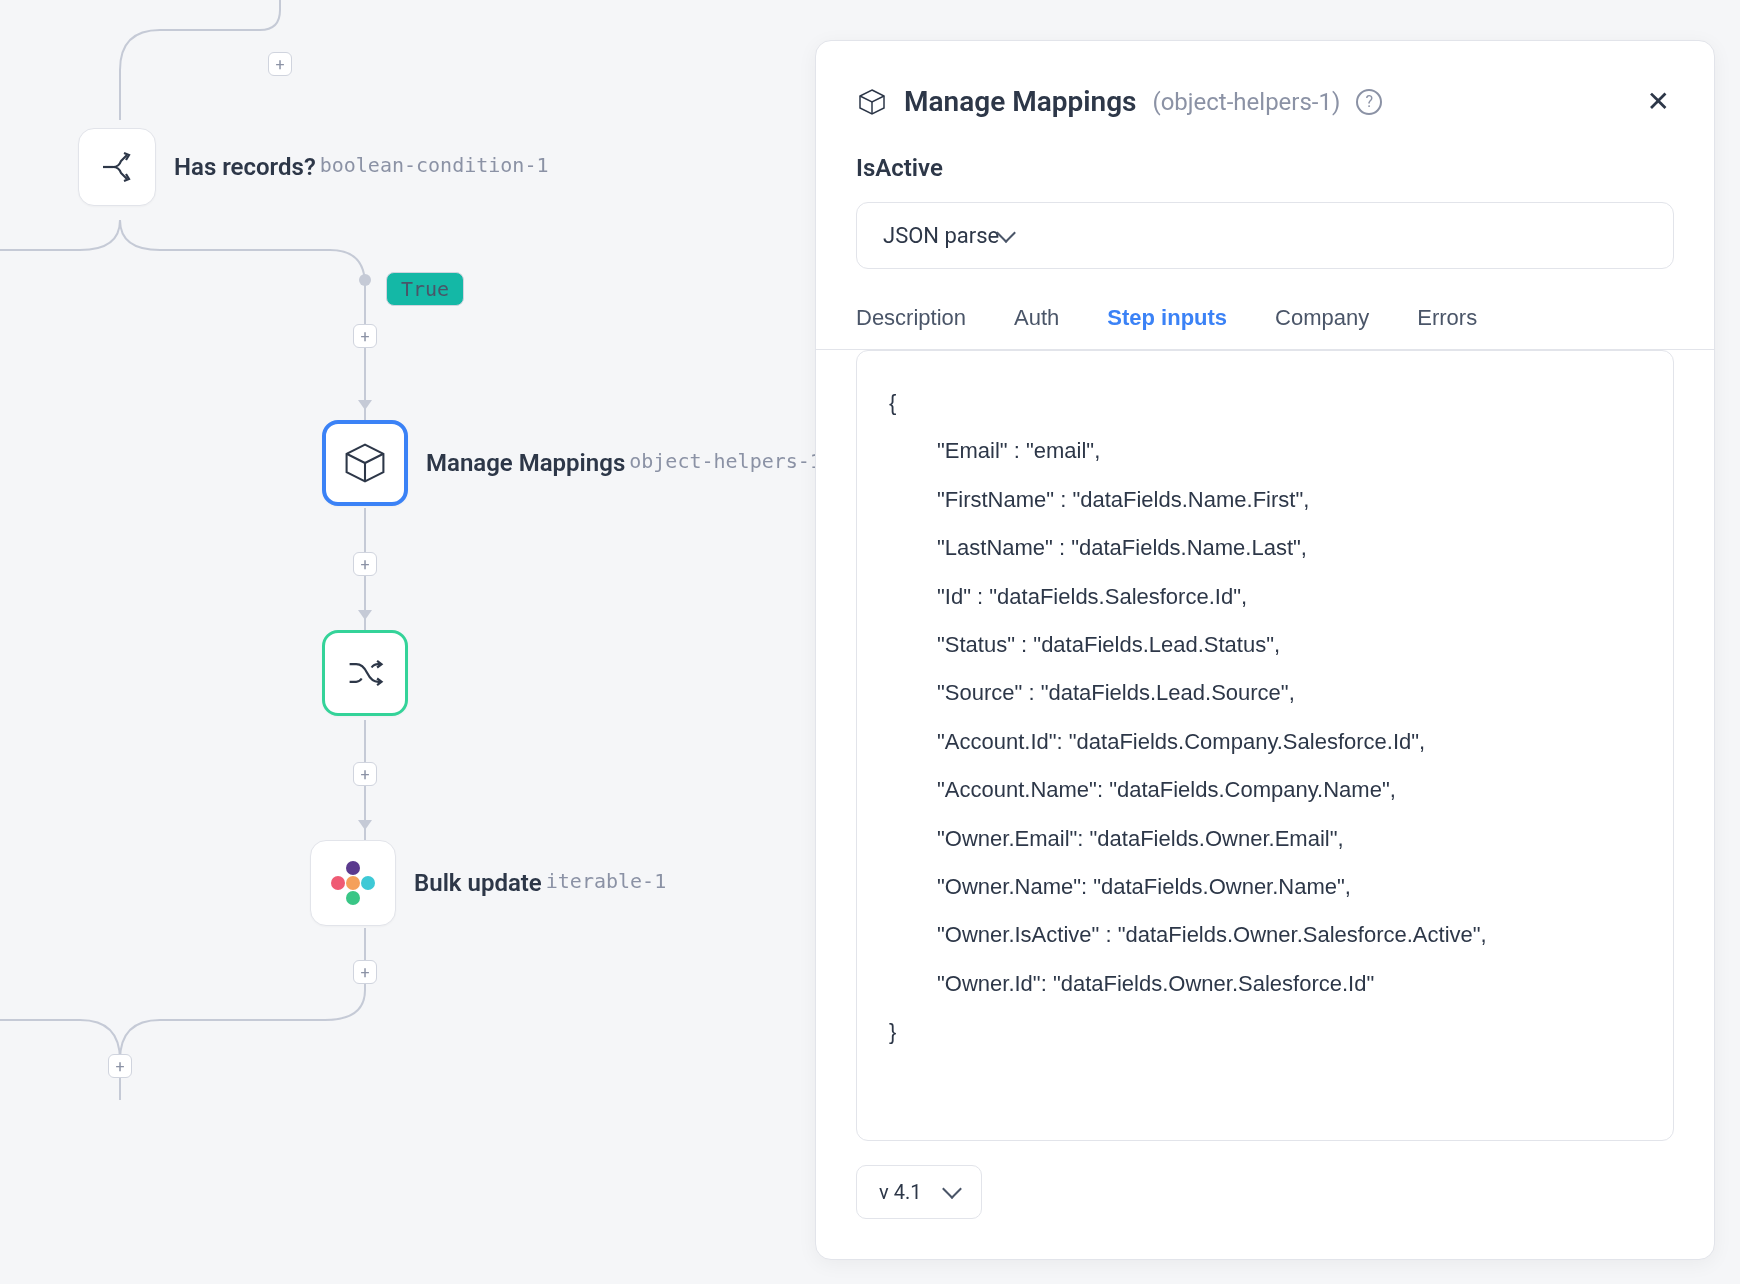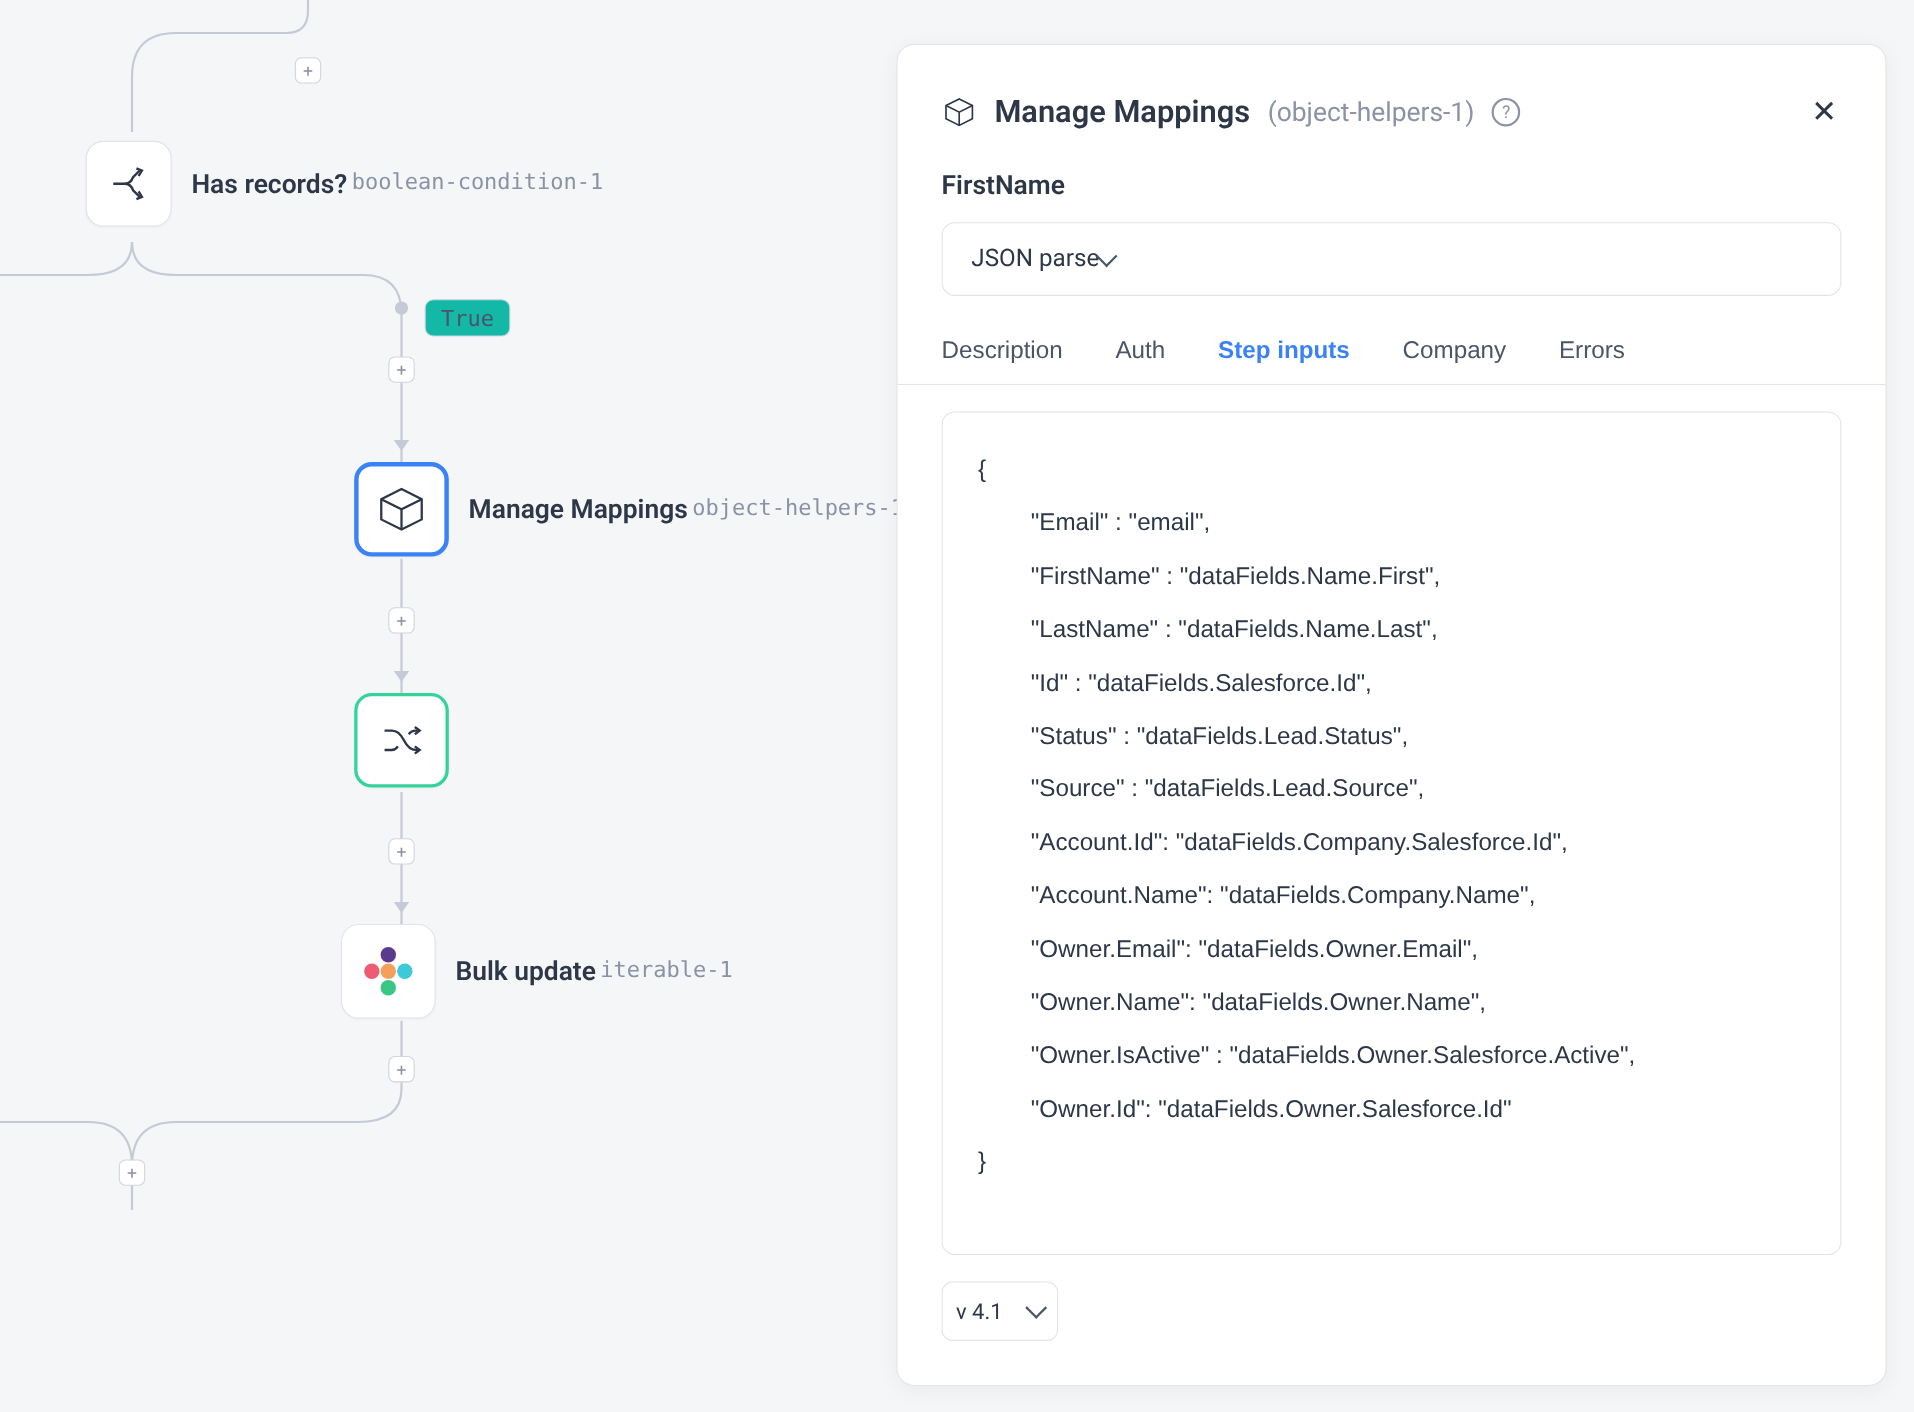--- a/index.html
+++ b/index.html
@@ -183,21 +183,20 @@
       align-items: center;
       cursor: pointer;
       margin-bottom: 36px;
     }
     
     .tabs {
       display: flex;
       gap: 48px;
       border-bottom: 1px solid #e2e4ea;
       padding-bottom: 18px;
-      margin-bottom: 24px;
       margin-left: -40px;
       margin-right: -40px;
       padding-left: 40px;
       padding-right: 40px;
     }
     .tab {
       font-size: 22px;
       color: #4a5568;
       cursor: pointer;
       background: none;
@@ -224,21 +223,21 @@
     .code-indent {
       padding-left: 48px;
     }
     
     .version-select {
       display: inline-flex;
       align-items: center;
       gap: 24px;
       border: 1px solid #e2e4ea;
       border-radius: 10px;
-      padding: 14px 12px;
+      padding: 14px 22px;
       font-size: 20px;
       color: #2d3748;
       margin-top: 24px;
       cursor: pointer;
       align-self: flex-start;
     }
     
     .chevron {
       width: 14px;
       height: 14px;
@@ -370,21 +369,21 @@
         <path d="M 4 12 L 20 20 L 36 12"></path>
         <path d="M 20 20 L 20 36"></path>
       </svg>
     </div>
     <span class="panel-title">Manage Mappings</span>
     <span class="panel-subtitle">(object-helpers-1)</span>
     <span class="help-circle">?</span>
     <button class="close-btn">✕</button>
   </div>
 
-  <div class="section-label">FirstName</div>
+  <div class="section-label">IsActive</div>
   <div class="operation-select">
     <span>JSON parse</span>
     <span class="chevron"></span>
   </div>
 
   <div class="tabs">
     <button class="tab">Description</button>
     <button class="tab">Auth</button>
     <button class="tab active">Step inputs</button>
     <button class="tab">Company</button>

